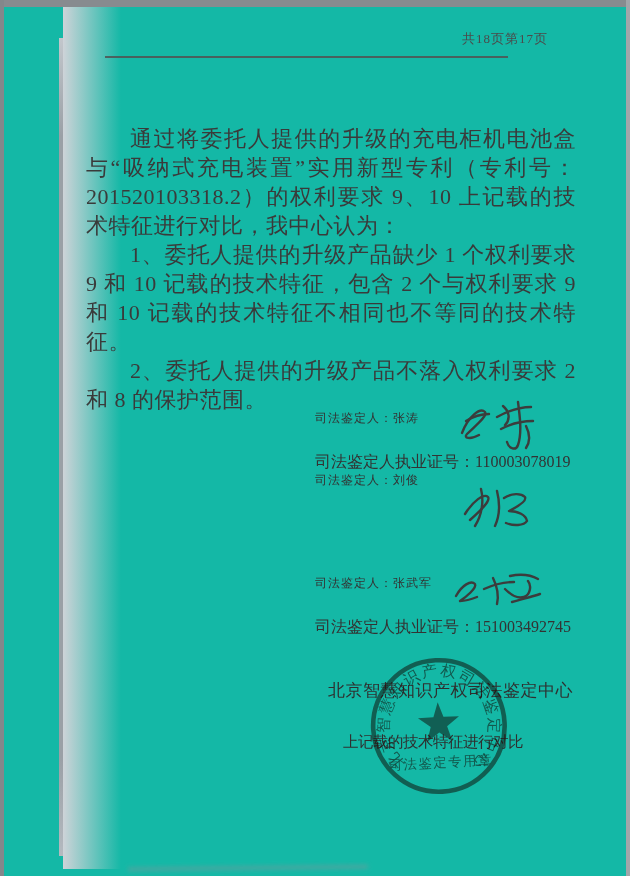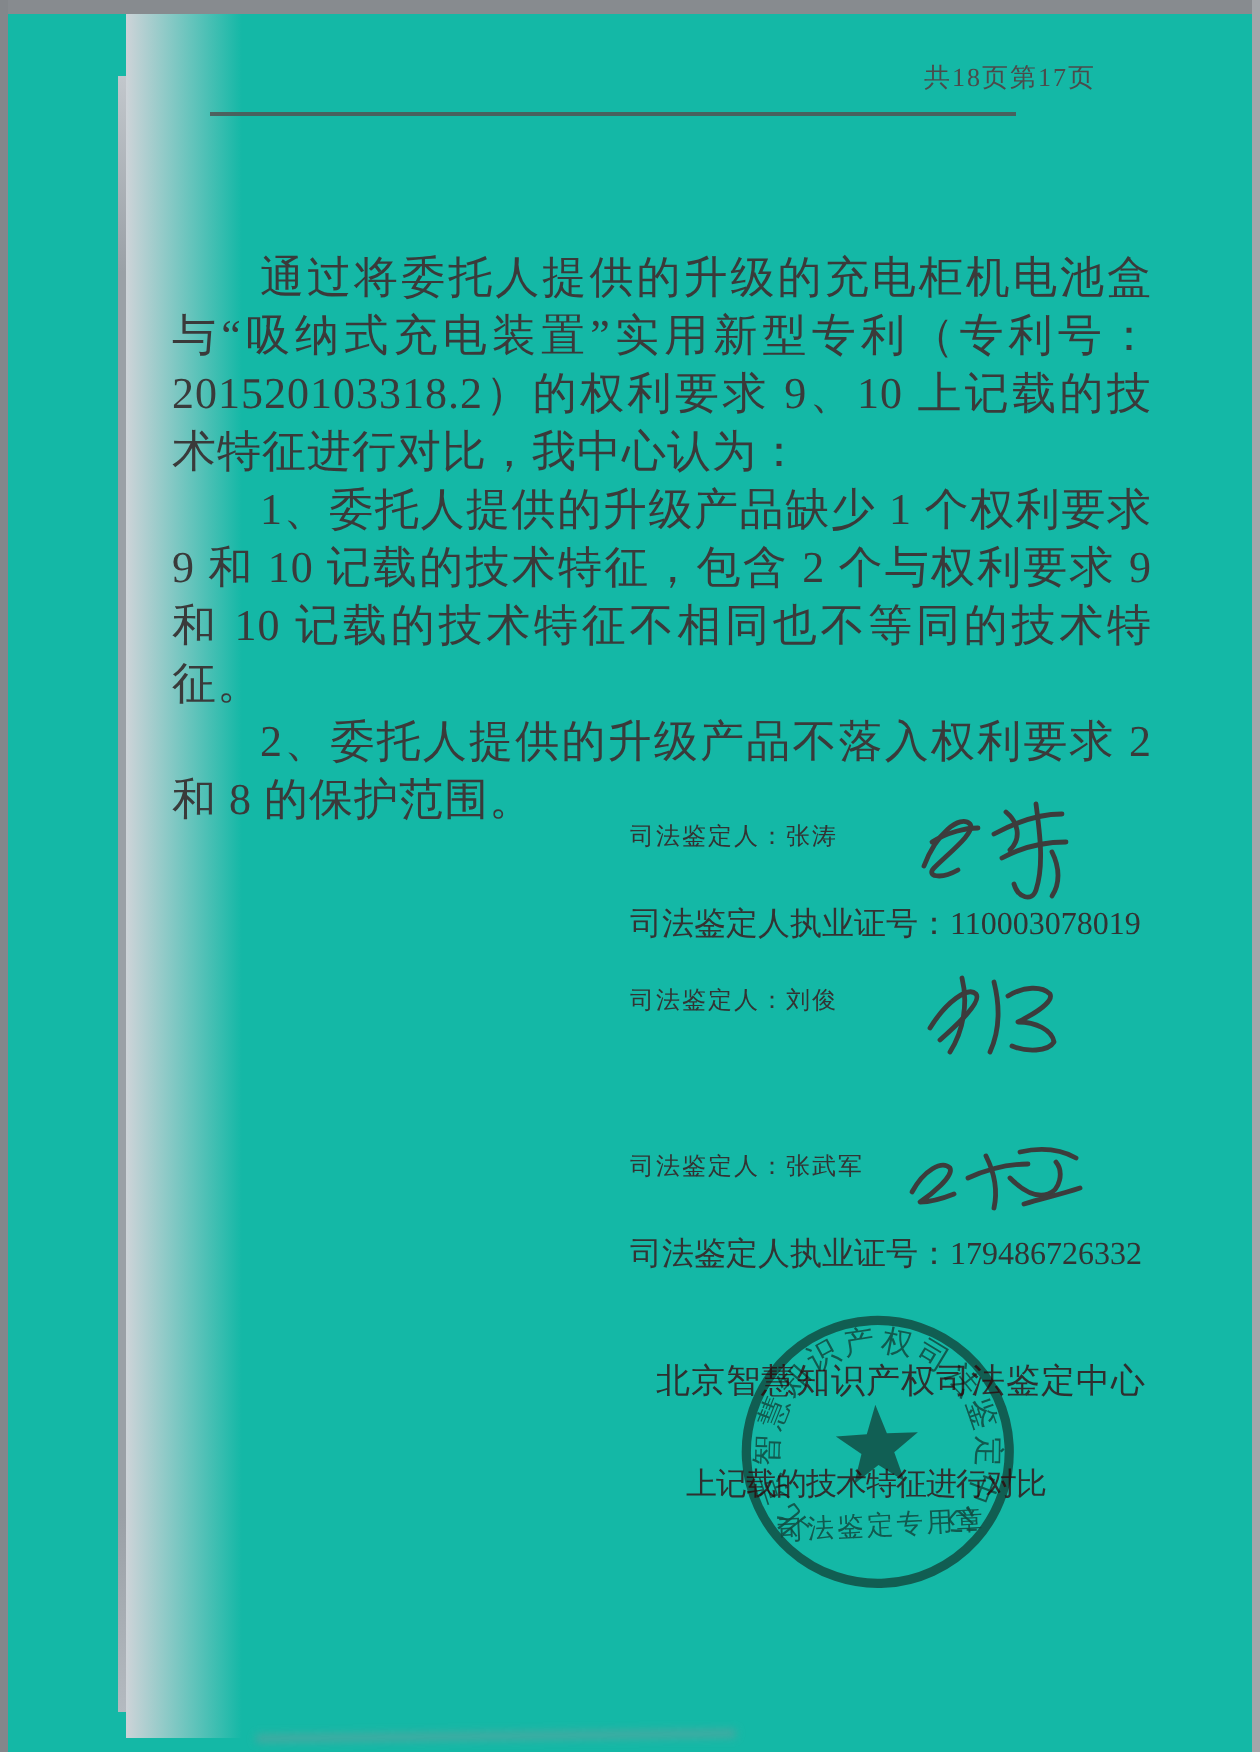--- a/index.html
+++ b/index.html
@@ -69,26 +69,26 @@
     <p>通过将委托人提供的升级的充电柜机电池盒与“吸纳式充电装置”实用新型专利（专利号：201520103318.2）的权利要求 9、10 上记载的技术特征进行对比，我中心认为：</p>
     <p>1、委托人提供的升级产品缺少 1 个权利要求 9 和 10 记载的技术特征，包含 2 个与权利要求 9 和 10 记载的技术特征不相同也不等同的技术特征。</p>
     <p>2、委托人提供的升级产品不落入权利要求 2 和 8 的保护范围。</p>
   </div>
 
   <div class="signers">
     <div class="signer" style="top:410px">
       <div class="name">司法鉴定人：张涛</div>
       <div class="license">司法鉴定人执业证号：110003078019</div>
     </div>
-    <div class="signer" style="top:492px">
+    <div class="signer" style="top:472px">
       <div class="name">司法鉴定人：刘俊</div>
     </div>
     <div class="signer" style="top:575px">
       <div class="name">司法鉴定人：张武军</div>
-      <div class="license">司法鉴定人执业证号：179486726332</div>
+      <div class="license">司法鉴定人执业证号：151003492745</div>
     </div>
   </div>
 
   <svg class="sig" style="left:456px;top:395px" width="85" height="60" viewBox="0 0 85 60">
     <path d="M6,38 C12,22 24,12 29,17 C32,21 19,31 11,39 C7,43 14,45 23,40"></path>
     <path d="M10,26 C18,21 27,19 33,19"></path>
     <path d="M47,11 C53,16 55,24 49,30"></path>
     <path d="M41,22 C52,16 64,12 75,12"></path>
     <path d="M45,34 C56,28 68,26 77,26"></path>
     <path d="M62,7 C64,22 66,38 62,50 C60,56 53,54 51,47"></path>

